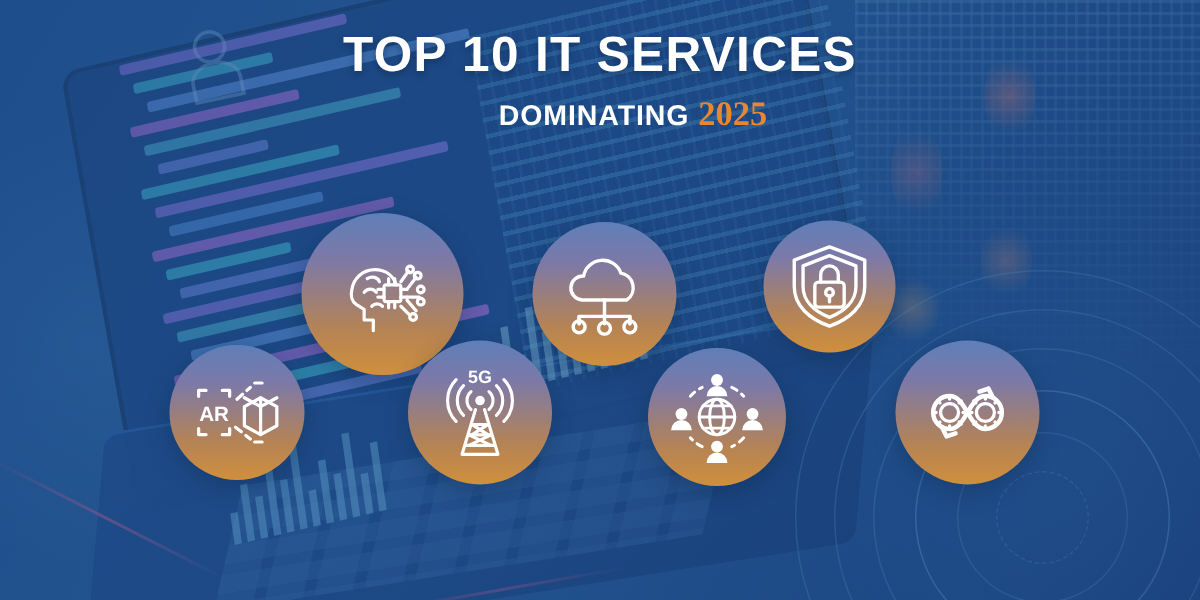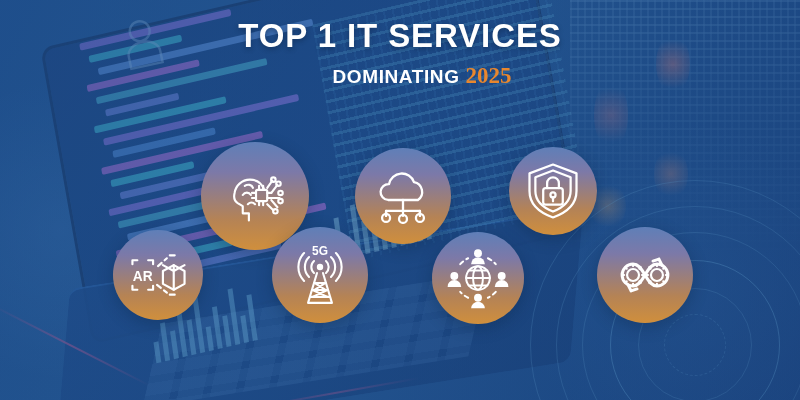--- a/index.html
+++ b/index.html
@@ -253,21 +253,21 @@
       <span style="inset:134px; border-style:dashed;"></span>
     </div>
 
     <div class="diag-accent" style="left:-20px; bottom:54px; width:180px; transform:rotate(27deg);"></div>
     <div class="diag-accent" style="left:250px; bottom:6px; width:170px; transform:rotate(-10deg); opacity:.7;"></div>
 
     <div class="tint"></div>
   </div>
 
   <div class="heading">
-    <div class="title-main">TOP 1 IT SERVICES</div>
+    <div class="title-main">TOP 10 IT SERVICES</div>
     <div class="title-sub">
       <span class="dom">DOMINATING</span>
       <span class="year">2025</span>
     </div>
   </div>
 
   <div id="icon-layer">
       <div class="circle" style="left: 201px; top: 142px; width: 108px; height: 108px;">
         <span style="display: block; transform: scale(1.02);">
           <svg width="64" height="64" viewBox="0 0 64 64" fill="none" stroke="#fff" stroke-width="2.1" stroke-linecap="round" stroke-linejoin="round">

